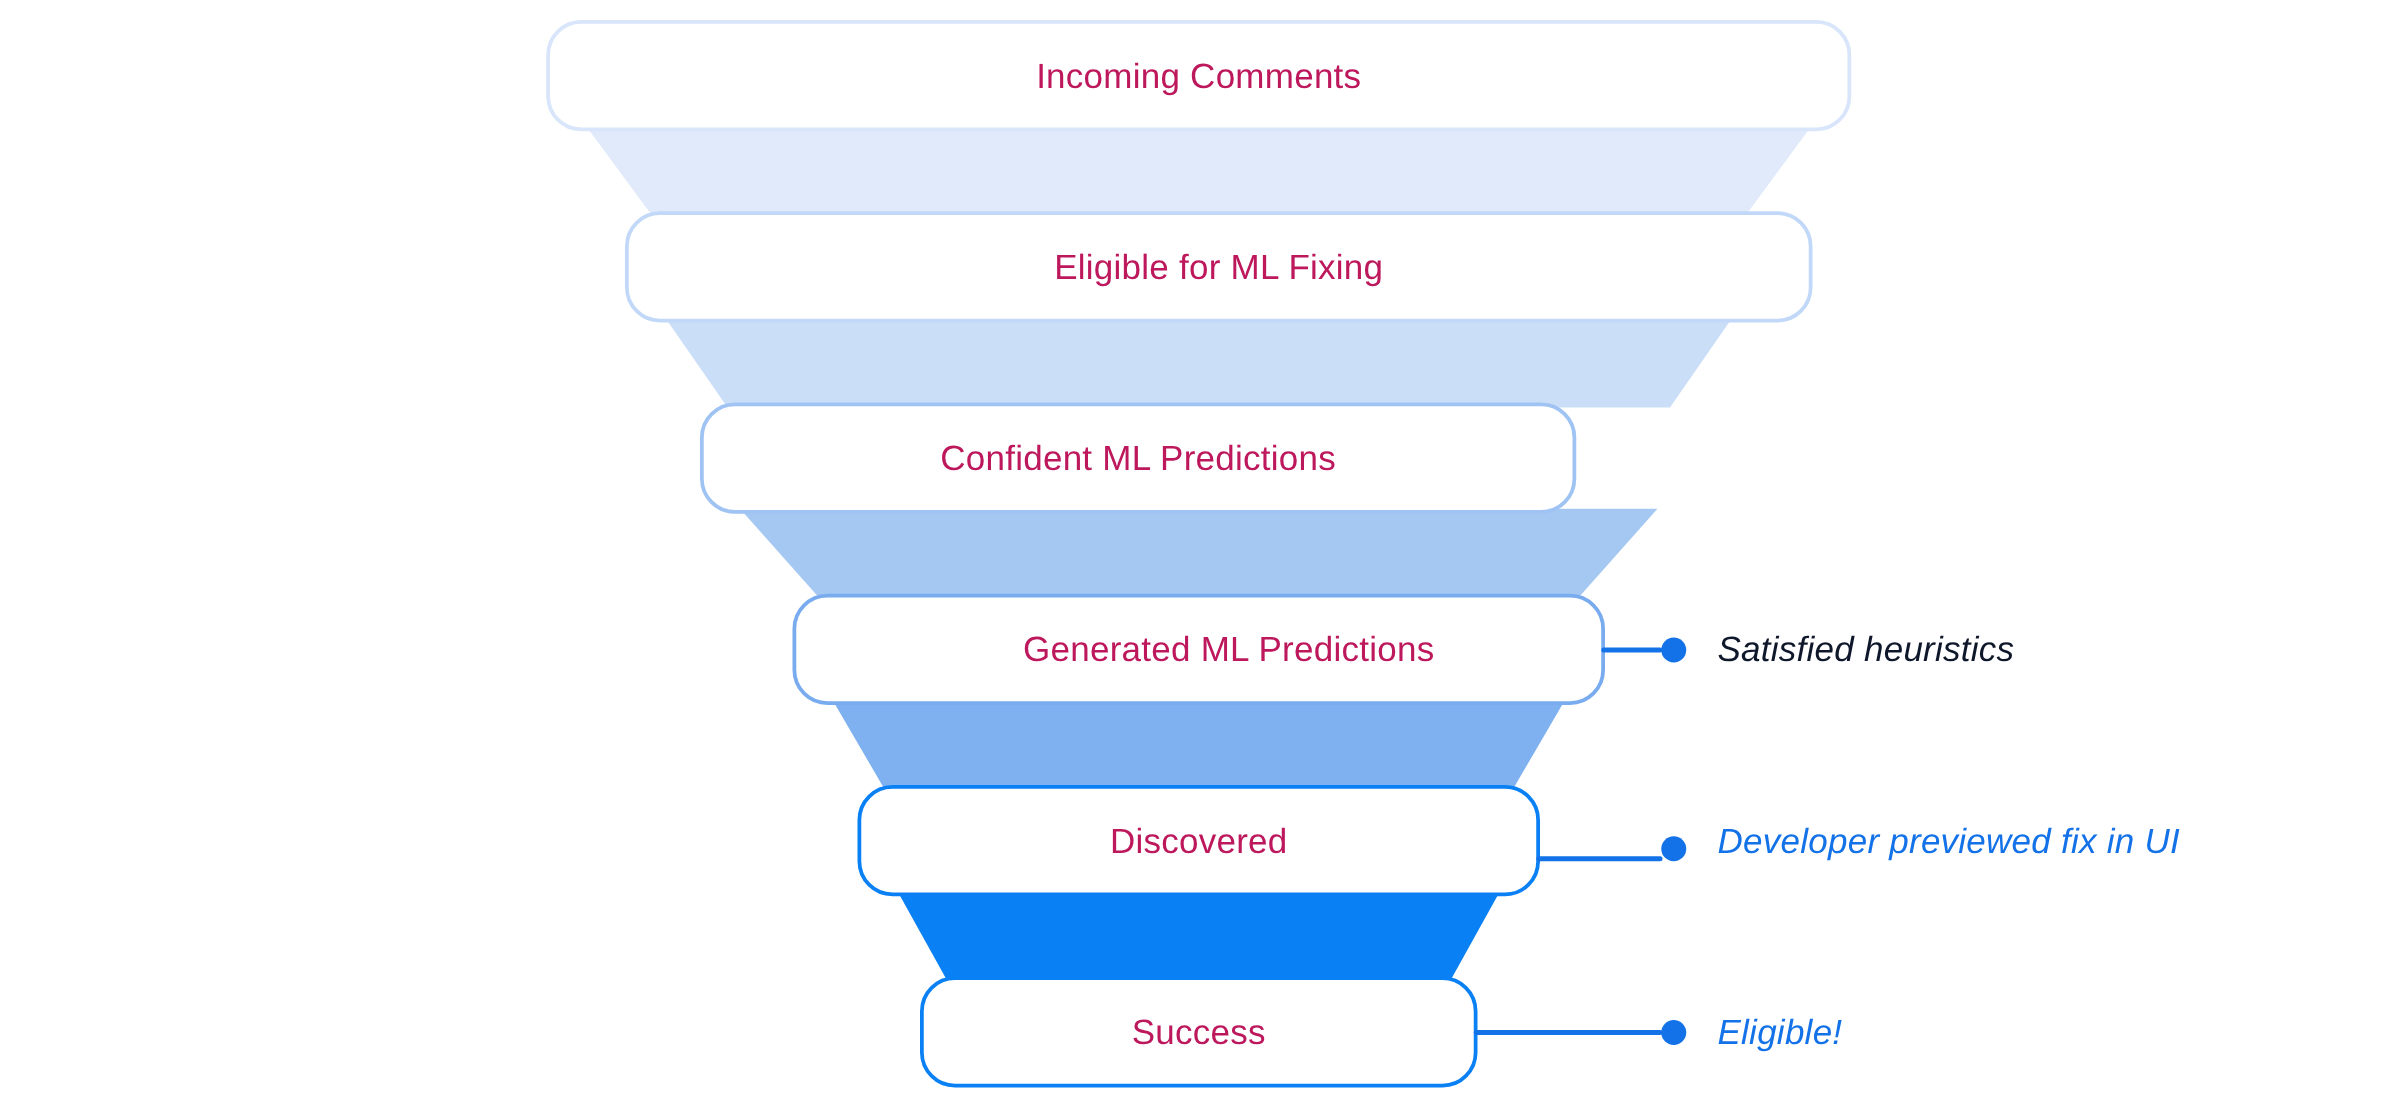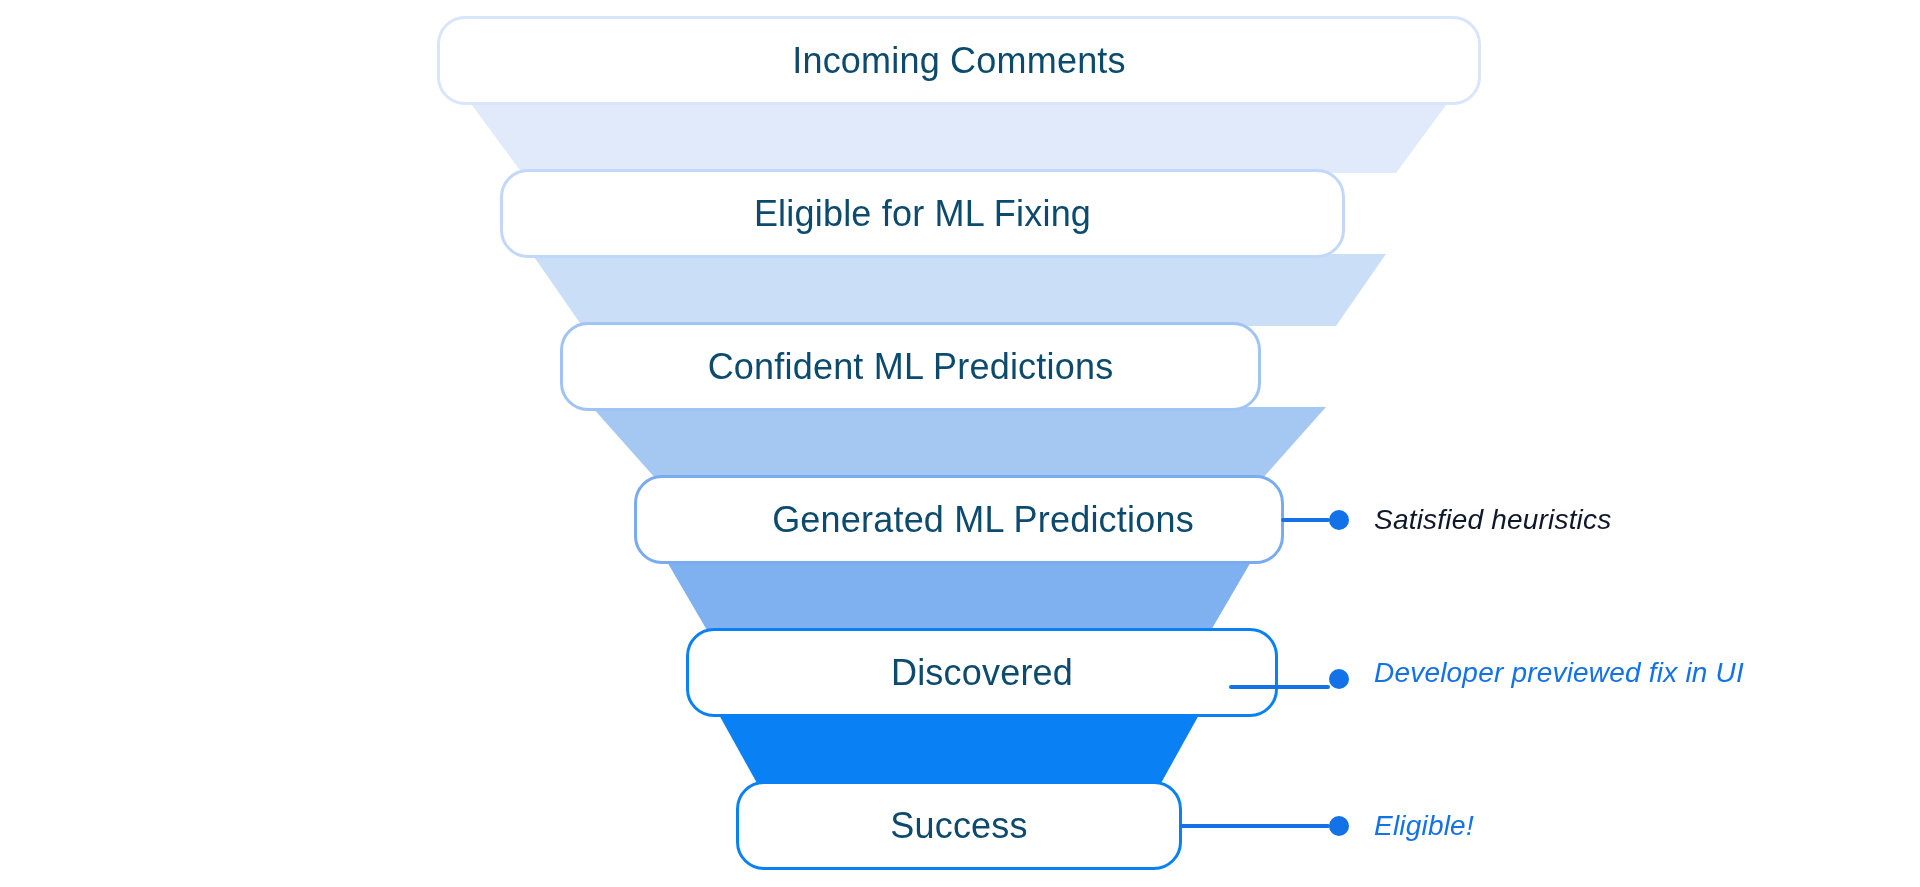--- a/index.html
+++ b/index.html
@@ -14,31 +14,31 @@
   .stage-box{
     position:absolute;
     height:89px;
     box-sizing:border-box;
     background:#ffffff;
     border:3px solid #ccddf8;
     border-radius:28px;
     display:flex;align-items:center;justify-content:center;
   }
   .stage-label{
-    font-size:36px;
+    font-size:28px;
     font-weight:400;
     letter-spacing:0.2px;
-    color:#0c4a6e;
+    color:#be185d;
     white-space:nowrap;
   }
   .b1{left:437px;top:16px;width:1044px;}
-  .b2{left:500px;top:169px;width:845px;}
+  .b2{left:500px;top:169px;width:950px;}
   .b3{left:560px;top:322px;width:701px;}
   .b4{left:634px;top:475px;width:650px;}
-  .b5{left:686px;top:628px;width:592px;}
+  .b5{left:686px;top:628px;width:546px;}
   .b6{left:736px;top:781px;width:446px;}
   .callout{
     position:absolute;
     display:flex;align-items:center;
     transform:translateY(-50%);
   }
   .c1{left:1281px;top:520px;}
   .c2{left:1229px;top:673px;align-items:flex-end;}
   .c3{left:1179px;top:826px;}
   .callout-line{height:4px;border-radius:2px;flex:none;}

